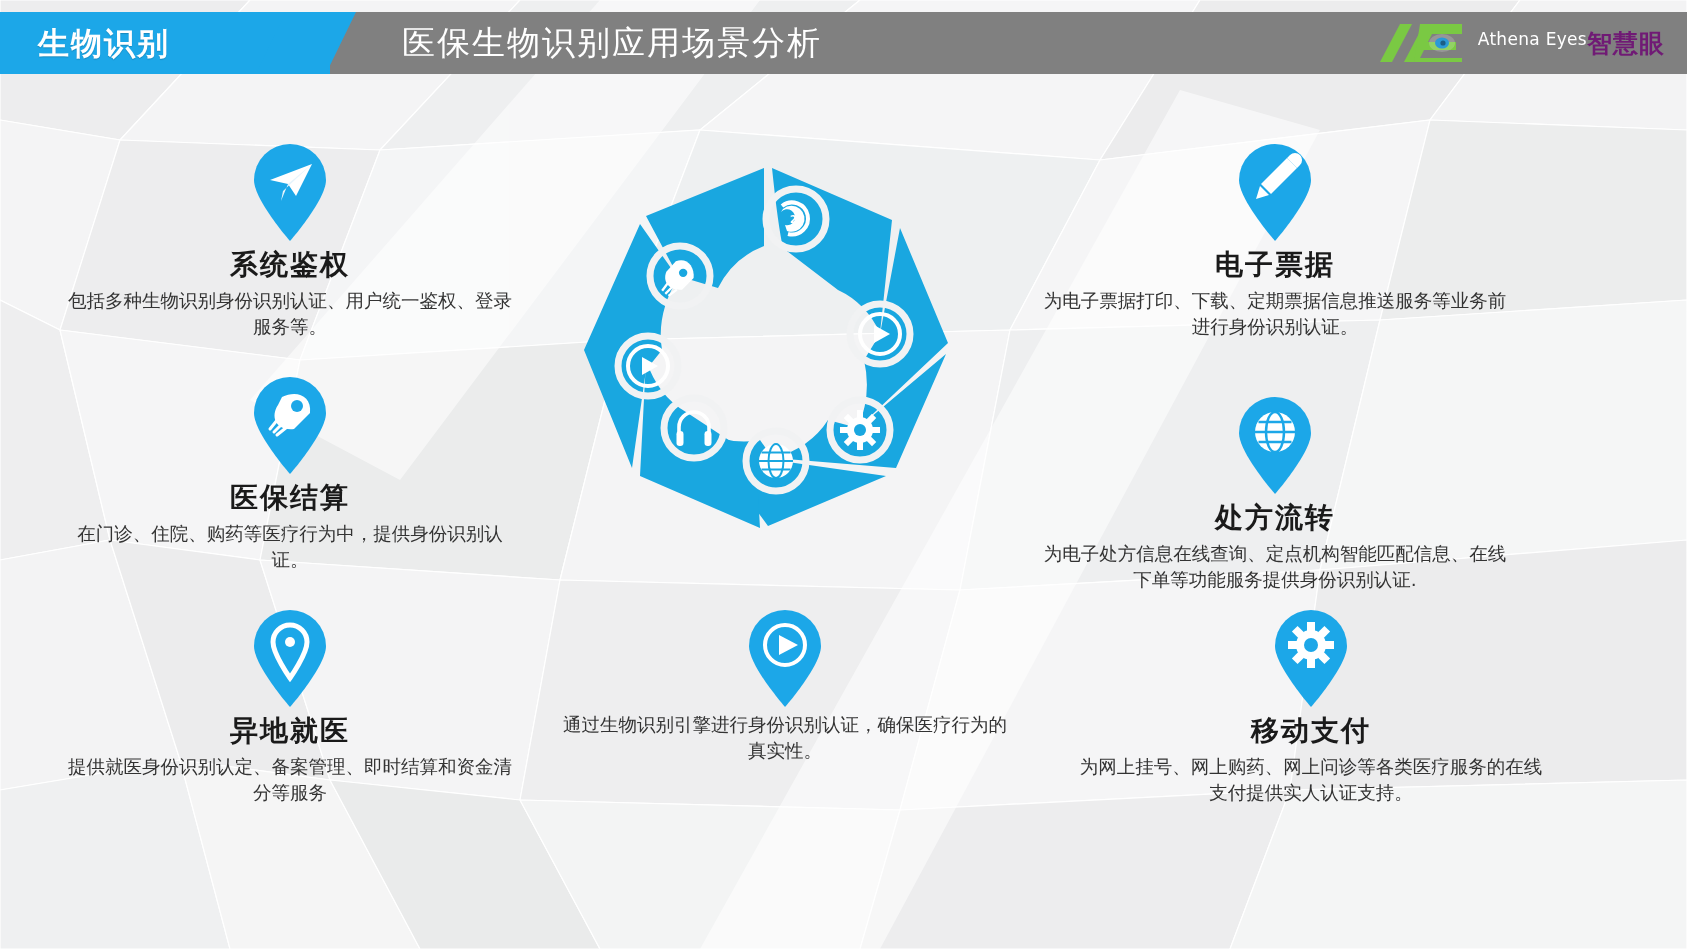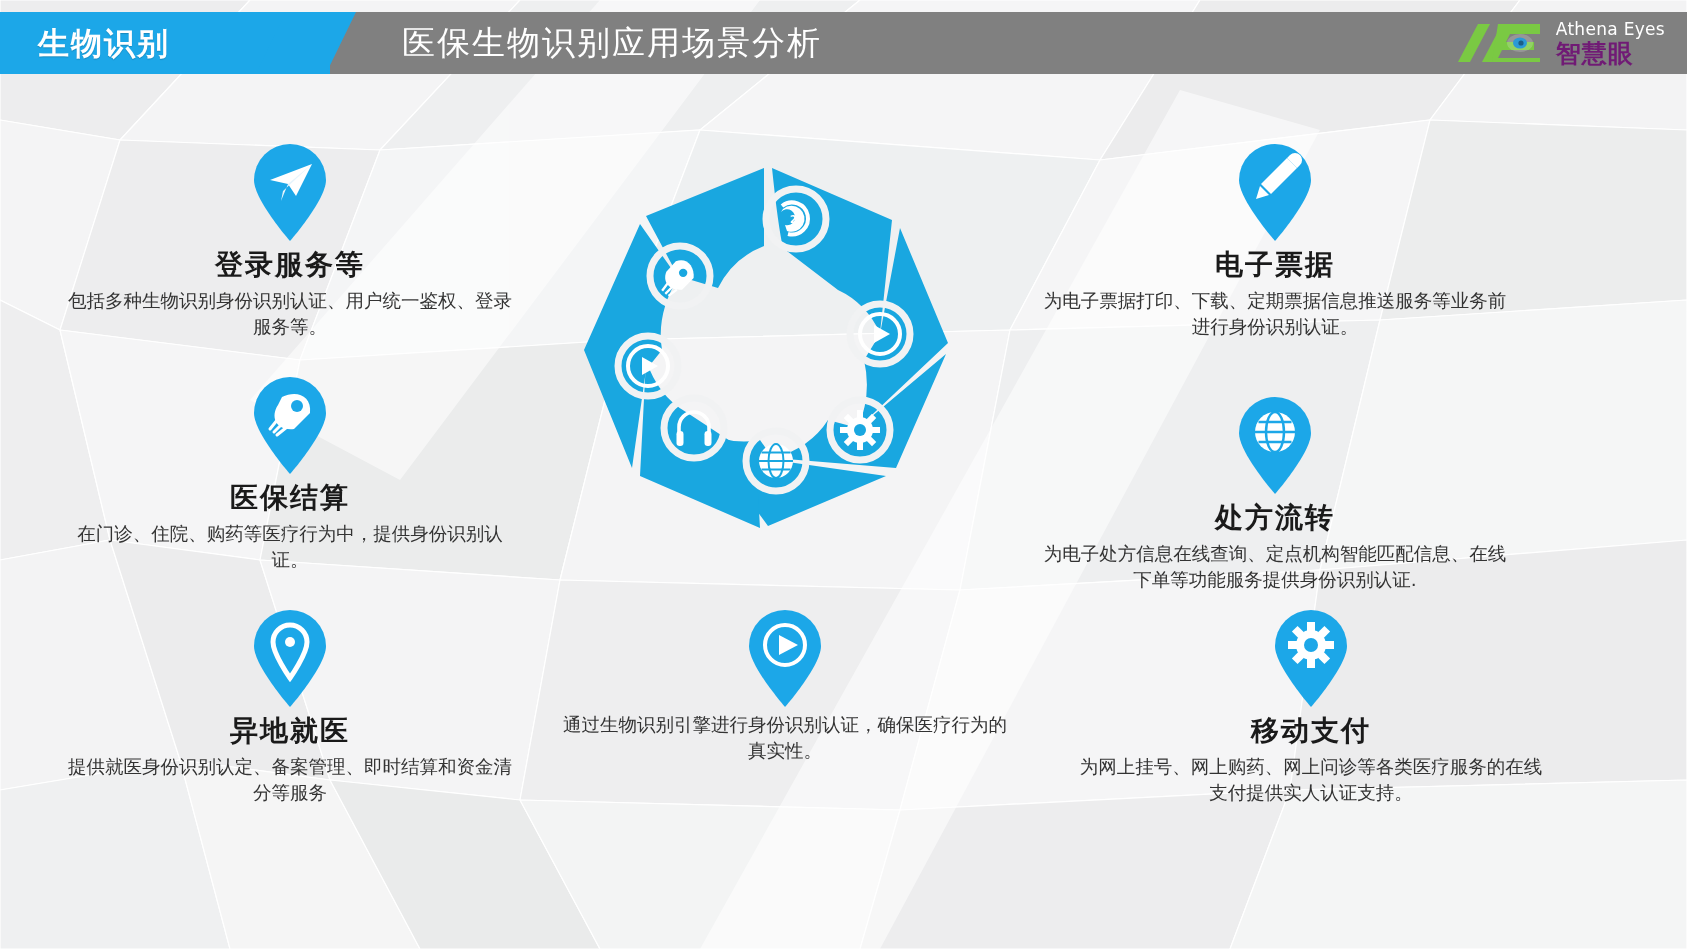--- a/index.html
+++ b/index.html
@@ -93,21 +93,21 @@
     position: absolute;
     right: 22px; top: 16px;
     height: 54px;
     display: flex;
     align-items: center;
     z-index: 6;
   }
   #logo-mark { margin-right: 8px; }
   #logo-text {
     display: flex;
-    flex-direction: column;
+    flex-direction: row;
     justify-content: center;
     line-height: 1;
   }
   #logo-en {
     font-size: 17px;
     color: #ffffff;
     letter-spacing: .3px;
     margin-bottom: 3px;
   }
   #logo-cn {
@@ -295,21 +295,21 @@
   </svg>
 
   <div class="card" style="left:60px; top:142px; width:460px;">
     <svg class="pin" width="80" height="100" viewBox="0 0 80 100">
       <path d="M40,99 C40,99 4,58 4,38 A36,36 0 1,1 76,38 C76,58 40,99 40,99 Z" fill="#1ca7e8"></path>
       <g fill="#ffffff">
         <path d="M20,38 L62,22 L46,54 L38,42 Z"></path>
         <path d="M38,42 L62,22 L33,49 L31,59 Z" fill="#e6f4fc"></path>
       </g>
     </svg>
-    <div class="card-title">登录服务等</div>
+    <div class="card-title">系统鉴权</div>
     <div class="card-desc">包括多种生物识别身份识别认证、用户统一鉴权、登录服务等。</div>
   </div>
 
   <div class="card" style="left:60px; top:375px; width:460px;">
     <svg class="pin" width="80" height="100" viewBox="0 0 80 100">
       <path d="M40,99 C40,99 4,58 4,38 A36,36 0 1,1 76,38 C76,58 40,99 40,99 Z" fill="#1ca7e8"></path>
       <g fill="#ffffff">
         <path d="M32,22 C46,15 62,20 60,38 L44,54 C26,56 20,42 28,30 Z"></path>
         <circle cx="47" cy="31" r="6" fill="#1ca7e8"></circle>
         <path d="M28,44 l-8,10 M33,48 l-9,9 M37,52 l-10,8" stroke="#ffffff" stroke-width="3" fill="none" stroke-linecap="round"></path>

